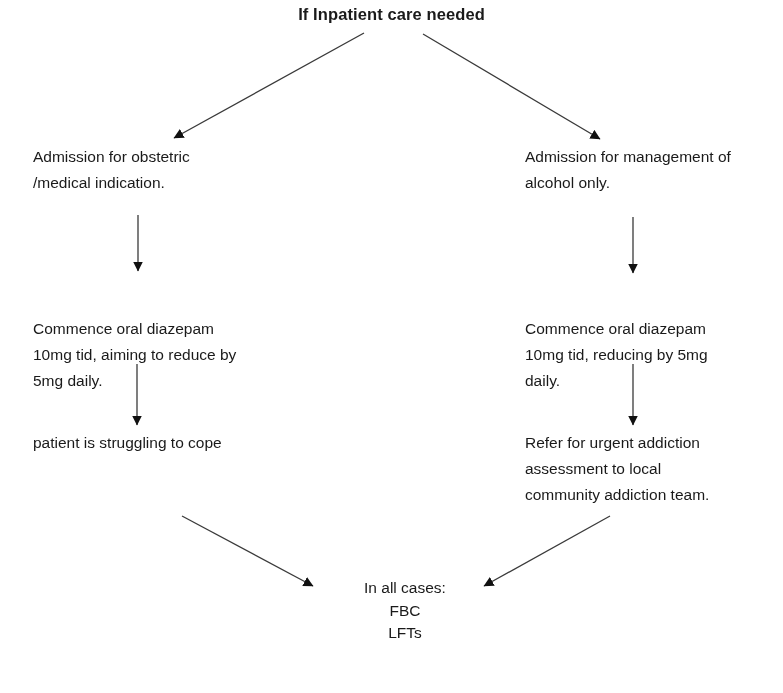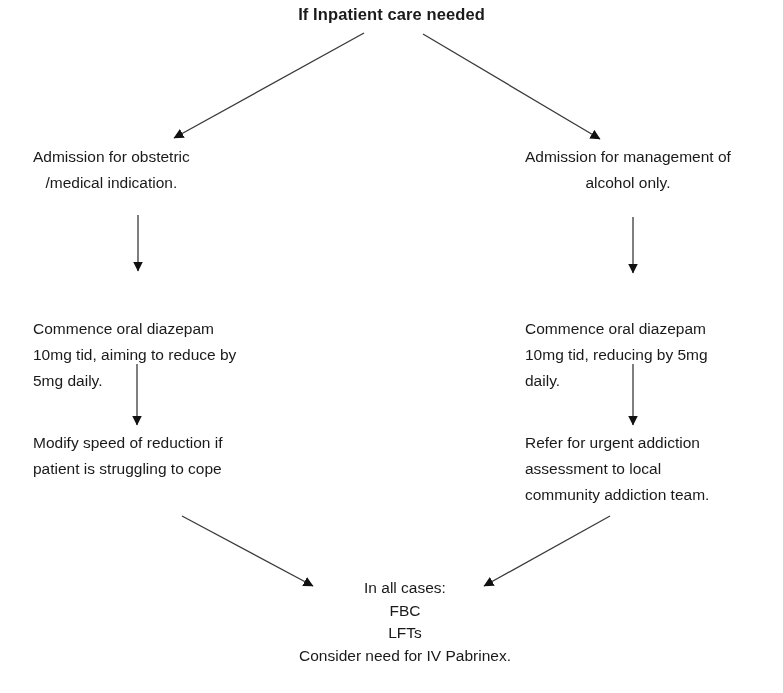--- a/index.html
+++ b/index.html
@@ -24,21 +24,21 @@
     letter-spacing:0.1px;
   }
   .tb{
     position:absolute;
     font-size:15.5px;
     line-height:26px;
     white-space:nowrap;
   }
   .tb-left{left:33px;}
   .tb-right{left:525px;}
-  #l1,#r1{top:144px;text-align:center;}
+  #l1,#r1{top:144px;}
   #l2,#r2{top:281px;margin-top:35px;}
   #l3,#r3{top:430px;}
   .footer{
     position:absolute;left:215px;top:577px;width:380px;
     text-align:center;
     font-size:15.5px;
     line-height:22.5px;
   }
   svg.arrows{
     position:absolute;left:0;top:0;width:783px;height:693px;
@@ -85,30 +85,28 @@
     <div>5mg daily.</div>
   </div>
 
   <div class="tb tb-right" id="r2">
     <div>Commence oral diazepam</div>
     <div>10mg tid, reducing by 5mg</div>
     <div>daily.</div>
   </div>
 
   <div class="tb tb-left" id="l3">
-    <div>Modify speed of reduction if</div>
     <div>patient is struggling to cope</div>
   </div>
 
   <div class="tb tb-right" id="r3">
     <div>Refer for urgent addiction</div>
     <div>assessment to local</div>
     <div>community addiction team.</div>
   </div>
 
   <div class="footer">
     <div>In all cases:</div>
     <div>FBC</div>
     <div>LFTs</div>
-    <div>Consider need for IV Pabrinex.</div>
   </div>
 
 </div>
 
 </body></html>

